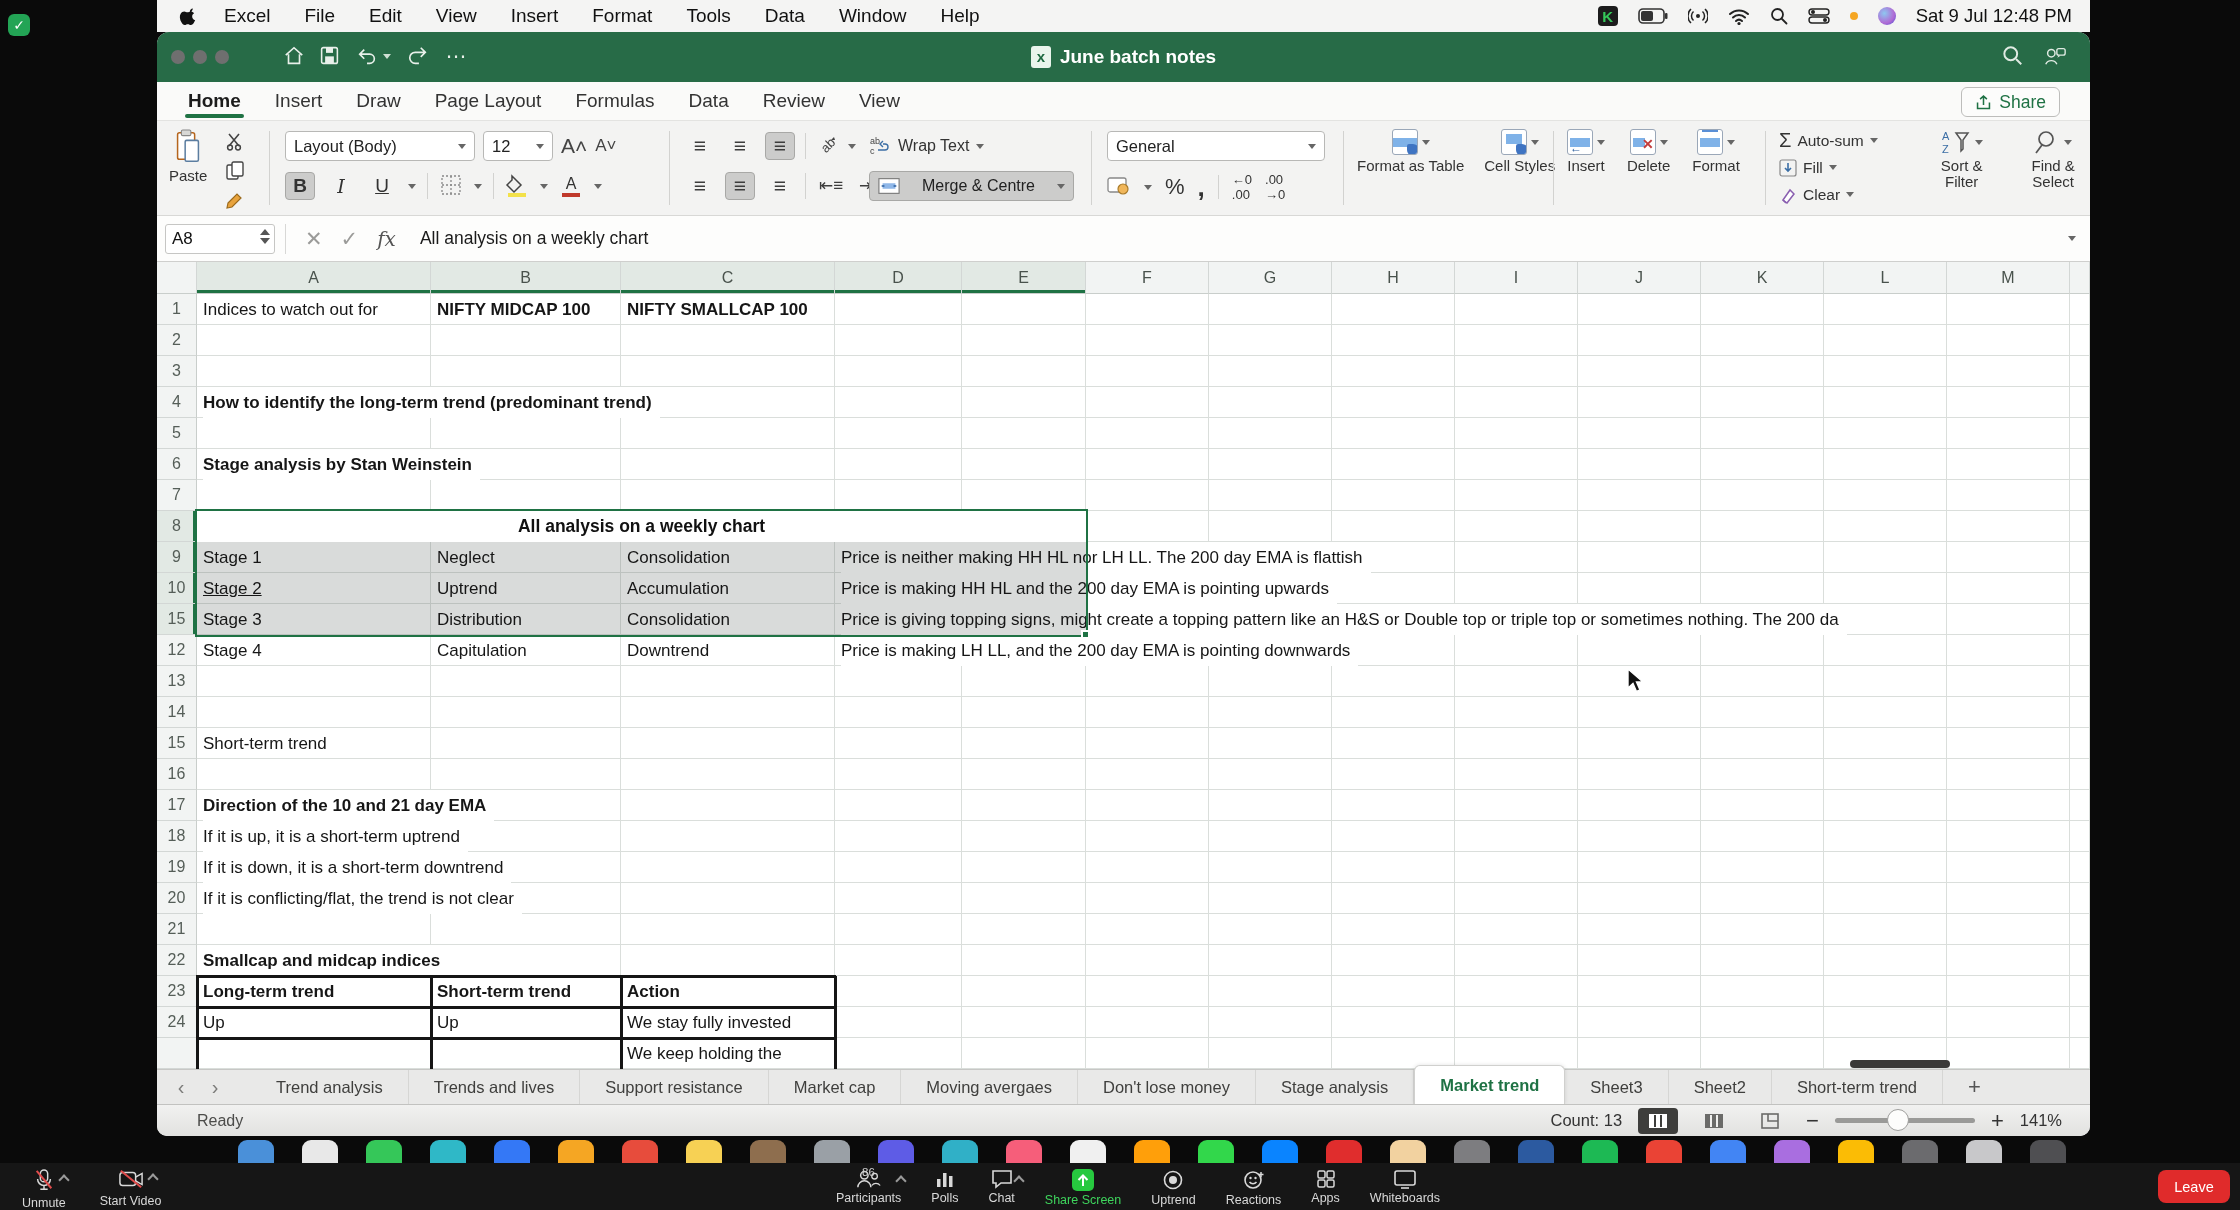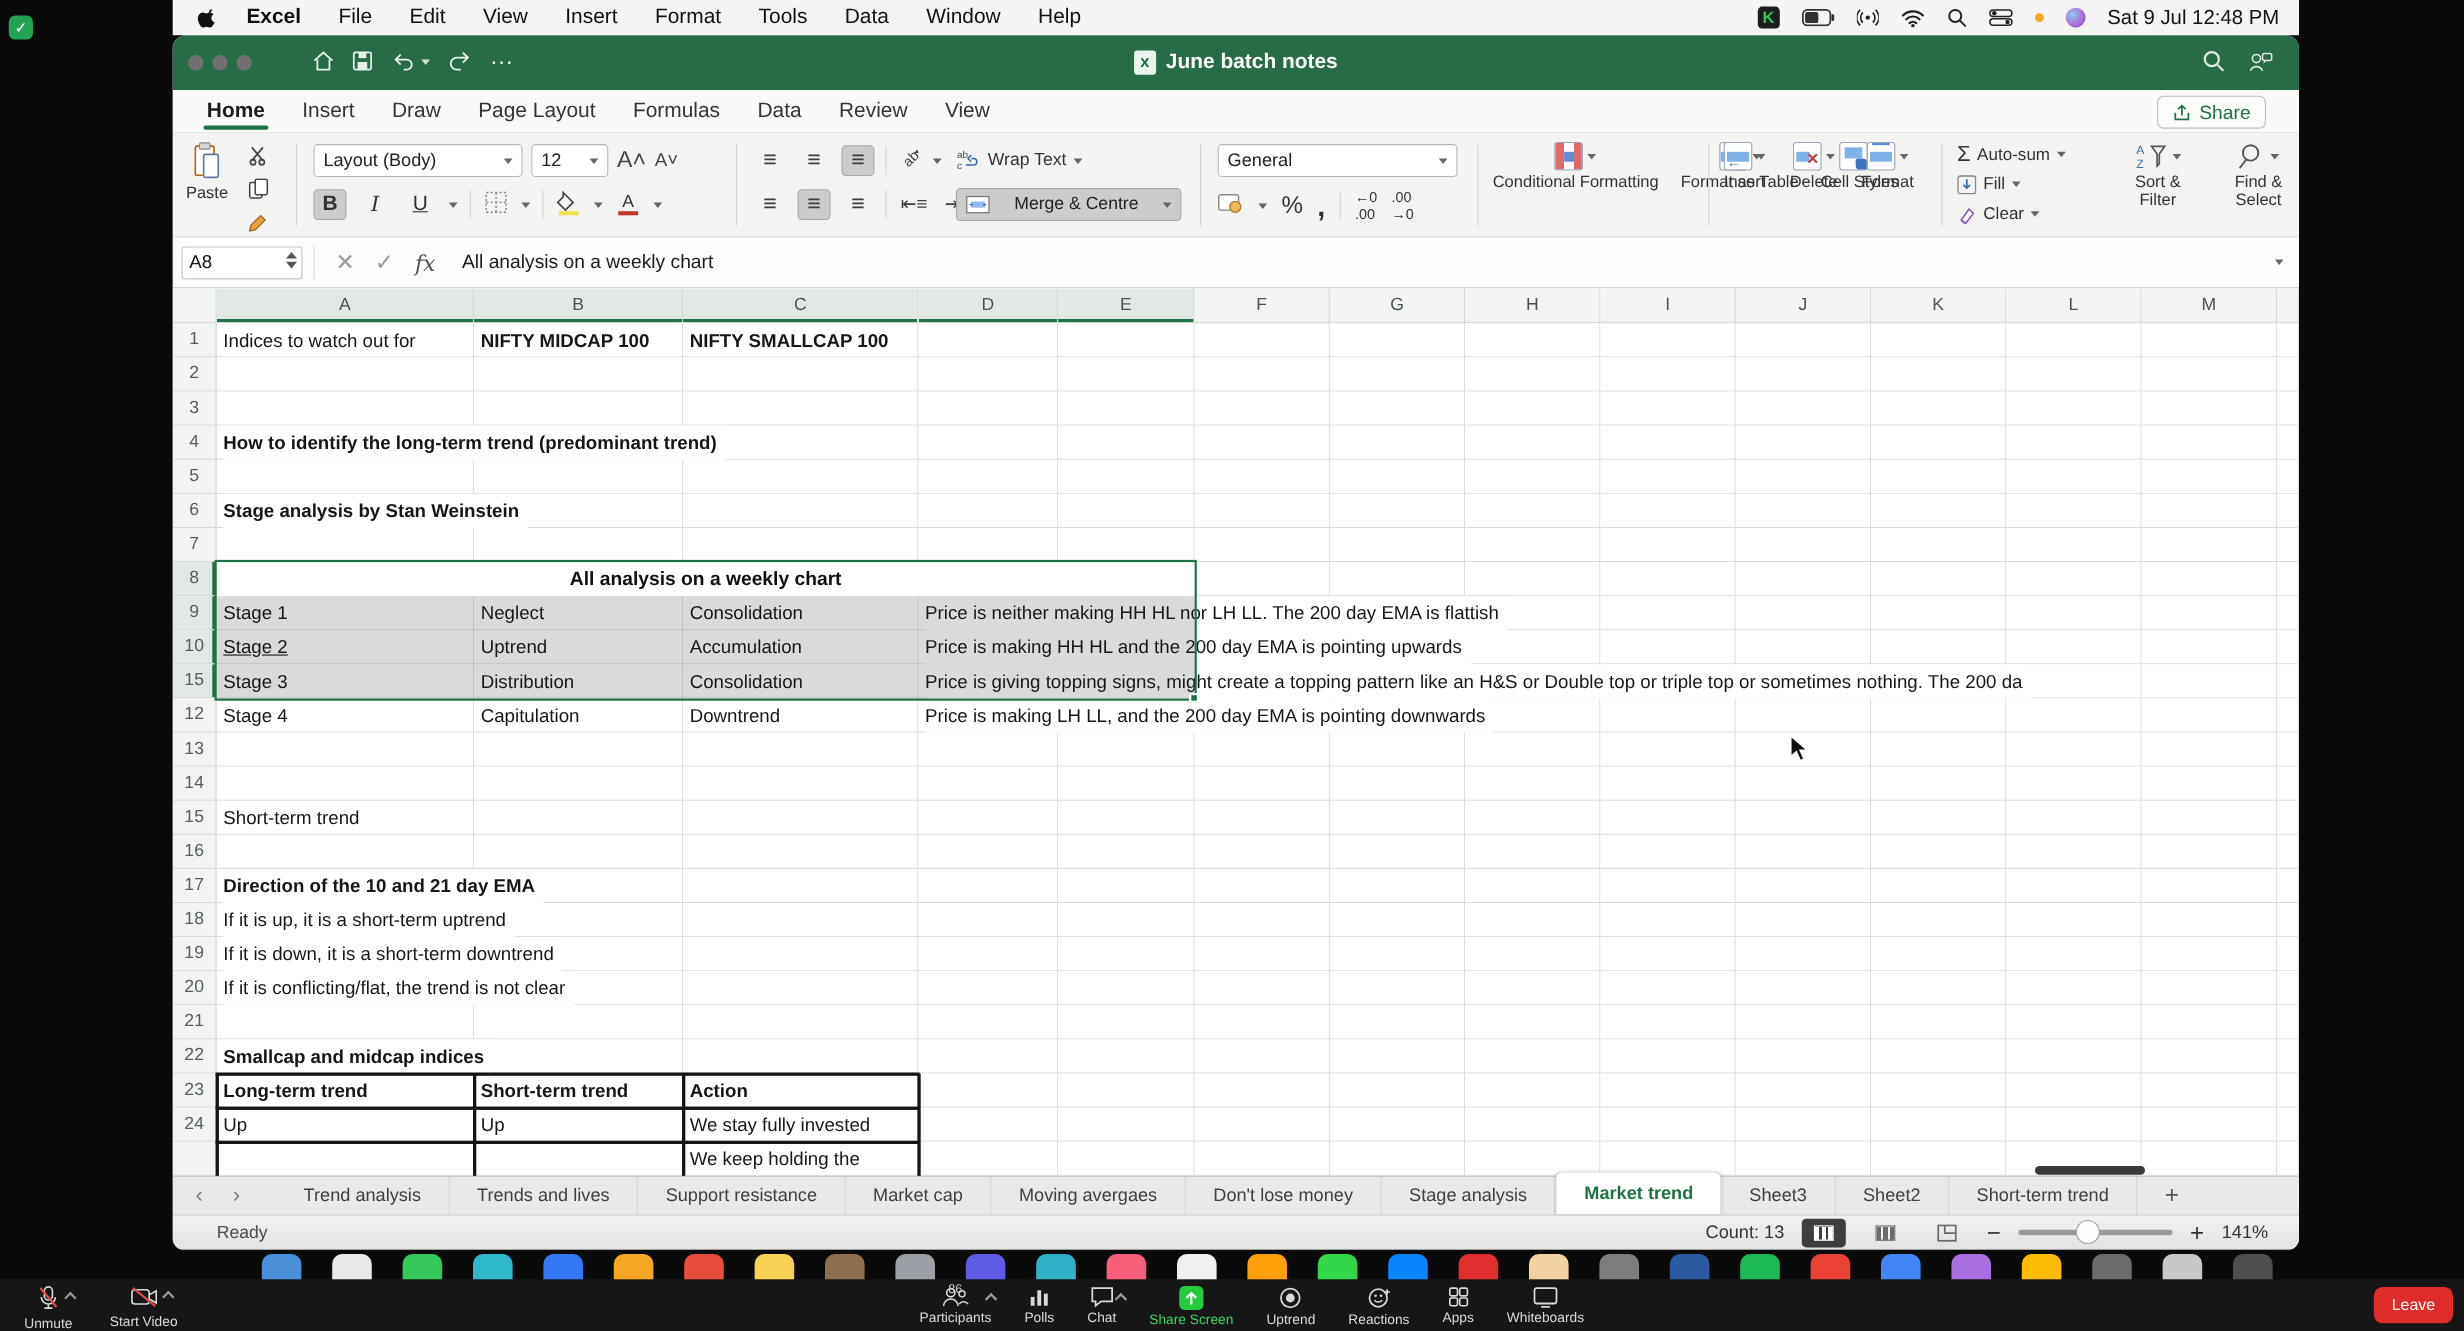--- a/index.html
+++ b/index.html
@@ -3,21 +3,21 @@
 <meta charset="utf-8">
 <style>
   * { margin:0; padding:0; box-sizing:border-box; }
   html,body { width:2240px; height:1210px; background:#0a0a0a; font-family:"Liberation Sans", sans-serif; overflow:hidden; }
   .abs { position:absolute; }
 
   
   #menubar { left:157px; top:0; width:1933px; height:32px; background:#f4f4f3; display:flex; align-items:center; font-size:19px; color:#111; }
   #menu-items { display:flex; align-items:center; }
   #menu-items .mi { padding:0 17px; }
-  #menu-items .mi.first { font-weight:700; }
+  #menu-items .mi.first { font-weight:400; }
   .apple-logo { width:20px; height:20px; margin:0 8px 0 22px; }
   #menu-status { position:absolute; right:18px; top:0; height:32px; display:flex; align-items:center; gap:20px; font-size:18.5px; }
 
   
   #win { left:157px; top:32px; width:1933px; height:1104px; background:#fff; border-radius:12px 12px 10px 10px; overflow:hidden; }
 
   #titlebar { left:0; top:0; width:100%; height:50px; background:#276b47; color:#fff; }
   .tl { width:14px; height:14px; border-radius:50%; background:#6f6f6f; position:absolute; top:18px; }
   .tb-ic { position:absolute; top:13px; color:#e8f0ea; }
   #title-center { position:absolute; left:0; right:0; top:0; height:50px; display:flex; align-items:center; justify-content:center; gap:9px; font-weight:700; font-size:19px; }
@@ -367,29 +367,20 @@
         <span style="font-size:22px; color:#333;">%</span>
         <span style="font-size:26px; font-weight:700; color:#333;">,</span>
         <span style="width:1px;height:24px;background:#d2d2d0;"></span>
         <span style="font-size:13px; color:#333;">←0<br>.00</span>
         <span style="font-size:13px; color:#333;">.00<br>→0</span>
       </div>
     </div>
     <div class="rdiv" style="left:1186px;"></div>
 
     <div class="rgroup" style="left:1200px; display:flex; gap:20px;">
-      <div class="big-btn">
-        <span style="display:flex;align-items:center;gap:4px;">
-            <span class="sq-ic" style="background:linear-gradient(90deg,#e06a6a 0 8px,#fff 8px 17px,#e06a6a 17px);">
-              <span style="position:absolute;left:8px;top:8px;width:9px;height:9px;background:#5a8fd6;"></span>
-            </span>
-            <span class="chev sm"></span>
-          </span>
-        <span>Conditional Formatting</span>
-      </div>
       <div class="big-btn">
         <span style="display:flex;align-items:center;gap:4px;">
             <span class="sq-ic">
               <span style="position:absolute;left:0;top:8px;width:100%;height:9px;background:#7fb2e8;"></span>
               <span style="position:absolute;right:-2px;bottom:-2px;width:12px;height:12px;background:#3f74c2;border-radius:2px 6px 2px 6px;"></span>
             </span>
             <span class="chev sm"></span>
           </span>
         <span>Format as Table</span>
       </div>

